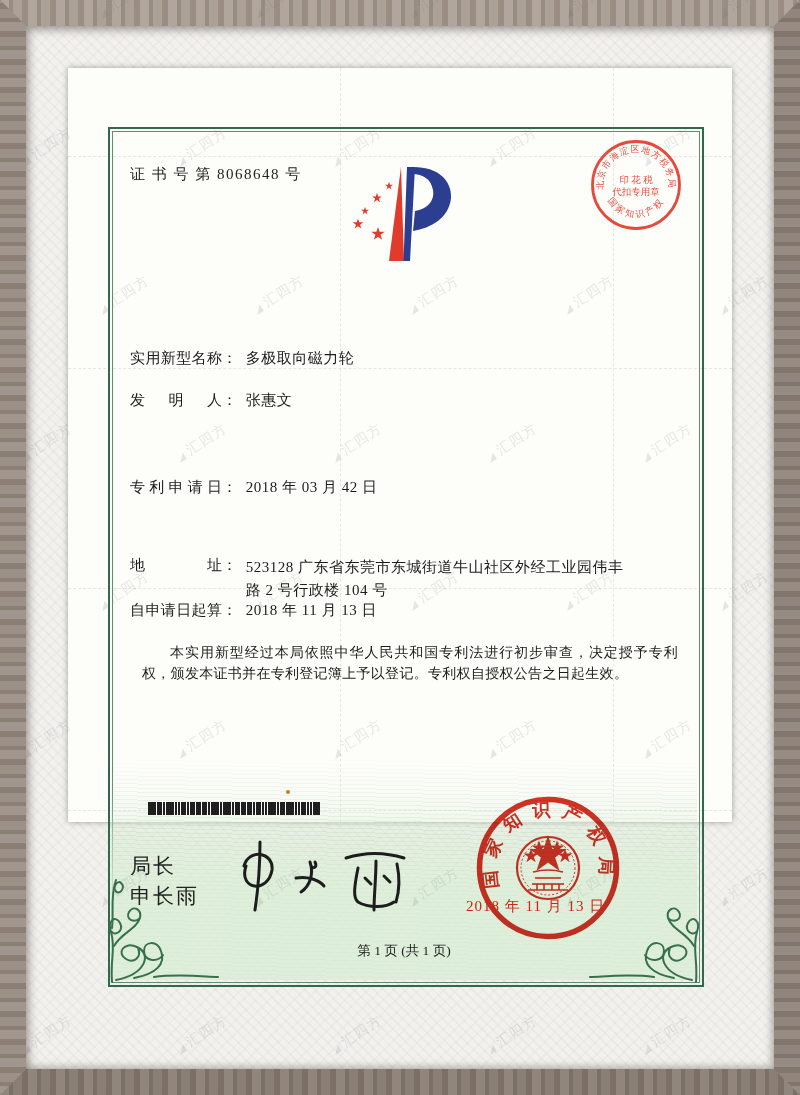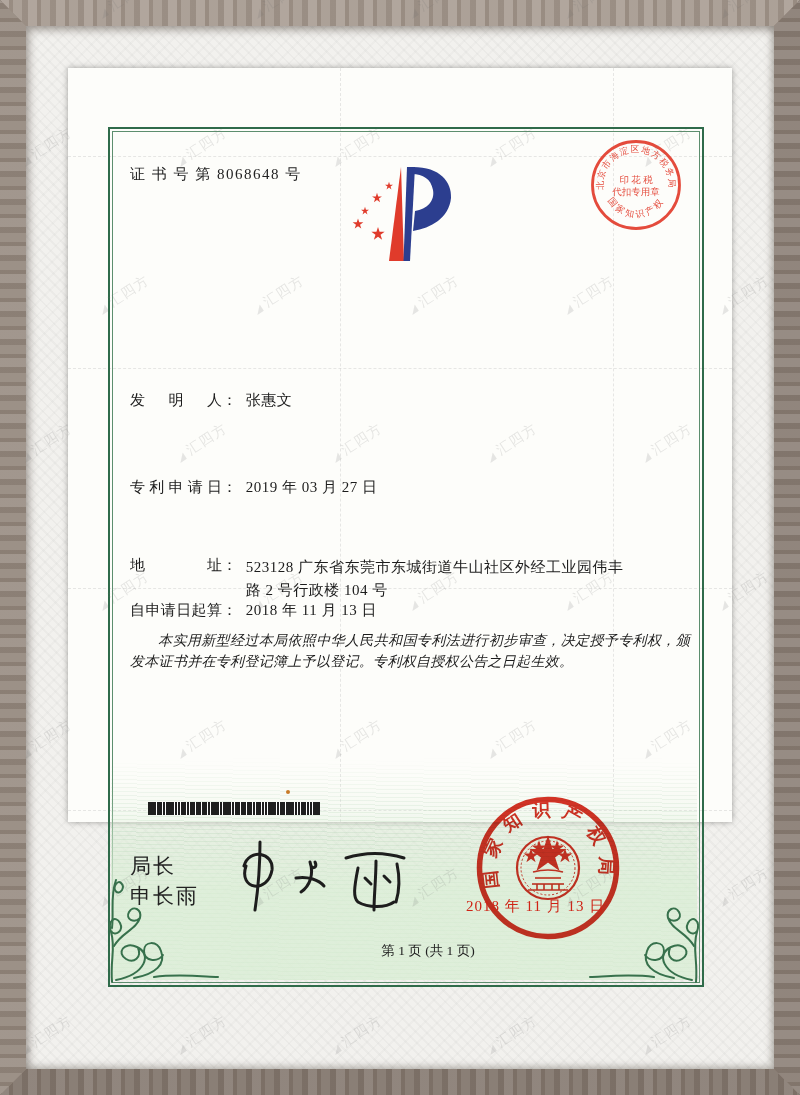--- a/index.html
+++ b/index.html
@@ -47,21 +47,21 @@
   
   .row{position:absolute;left:62px;font-size:15px;white-space:nowrap;}
   .flabel{display:inline-block;width:92px;text-align:justify;text-align-last:justify;vertical-align:top;}
   .colon{display:inline-block;vertical-align:top;}
   .fvalue{display:inline-block;margin-left:5px;vertical-align:top;letter-spacing:.5px;}
   .fvalue.wrap{white-space:normal;width:378px;line-height:23px;}
   .row-right{position:absolute;left:372px;top:0;}
   
   .paras{position:absolute;left:62px;top:563px;width:560px;font-size:14px;
     line-height:20.6px;text-align:justify;color:#1b1b1b;letter-spacing:.3px;}
-  .paras p{margin:0;text-indent:2em;font-style:italic;}
+  .paras p{margin:12px;text-indent:2em;}
   
   .barcode{position:absolute;left:80px;top:734px;width:172px;height:13px;background-color:#fff;
     background-image:
       repeating-linear-gradient(90deg,#1f1f1f 0 2px,transparent 2px 3px),
       repeating-linear-gradient(90deg,#1f1f1f 0 1px,transparent 1px 5px),
       repeating-linear-gradient(90deg,#1f1f1f 0 3px,transparent 3px 11px);}
   .dot{position:absolute;left:218px;top:722px;width:4px;height:4px;border-radius:50%;background:#c87a28;}
   
   .green-zone{position:absolute;left:43px;top:690px;width:586px;height:222px;
     background-image:
@@ -71,21 +71,21 @@
     mask-image:linear-gradient(to bottom,transparent,#000 35%);}
   .flourish{position:absolute;top:806px;width:118px;height:112px;}
   .flourish.left{left:36px;}
   .flourish.right{left:518px;transform:scaleX(-1);}
   
   .official{position:absolute;left:62px;font-size:21px;color:#222;letter-spacing:2px;}
   .signature{position:absolute;left:150px;top:768px;width:210px;height:78px;}
   
   .seal{position:absolute;left:406px;top:726px;width:148px;height:148px;mix-blend-mode:multiply;opacity:.95;}
   .seal-date{position:absolute;left:398px;top:829px;font-size:15px;color:#cf2416;letter-spacing:1px;white-space:nowrap;}
-  .footer{position:absolute;left:40px;top:874px;width:592px;text-align:center;font-size:13.5px;color:#222;padding-left:24px;}
+  .footer{position:absolute;left:40px;top:874px;width:592px;text-align:center;font-size:13.5px;color:#222;}
   
   .wm-layer{position:absolute;inset:0;pointer-events:none;overflow:hidden;}
   .wm{position:absolute;transform:rotate(-33deg);font-family:"Liberation Sans","DejaVu Sans",sans-serif;
     font-size:14px;color:#6f6f6f;opacity:.16;letter-spacing:1px;white-space:nowrap;}
   .wm::before{content:"◢ ";font-size:10px;}
   svg text{font-family:"Liberation Serif","DejaVu Serif",serif;}
 </style>
 </head>
 <body>
 
@@ -160,27 +160,31 @@
       <text font-size="8.8" fill="#e23c2c" letter-spacing="1.4">
         <textPath href="#tsTop" startOffset="1">北京市海淀区地方税务局</textPath>
       </text>
       <text font-size="9" fill="#e23c2c" letter-spacing="2.4">
         <textPath href="#tsBot" startOffset="2">国家知识产权局</textPath>
       </text>
       <text x="0" y="-2" text-anchor="middle" font-size="9.5" fill="#e23c2c">印 花 税</text>
       <text x="0" y="10" text-anchor="middle" font-size="9.5" fill="#e23c2c">代扣专用章</text>
     </svg>
 
+    <div class="row" style="top:281px">
+      <span class="flabel">实用新型名称</span><span class="colon">：</span>
+      <span class="fvalue">多极取向磁力轮</span>
+    </div>
     <div class="row" style="top:323px">
       <span class="flabel">发明人</span><span class="colon">：</span>
       <span class="fvalue">张惠文</span>
     </div>
     <div class="row" style="top:410px">
       <span class="flabel">专利申请日</span><span class="colon">：</span>
-      <span class="fvalue">2019 年 03 月 27 日</span>
+      <span class="fvalue">2018 年 03 月 42 日</span>
     </div>
     <div class="row" style="top:488px">
       <span class="flabel">地址</span><span class="colon">：</span>
       <span class="fvalue wrap">523128 广东省东莞市东城街道牛山社区外经工业园伟丰路 2 号行政楼 104 号</span>
     </div>
     <div class="row" style="top:533px;width:560px">
       <span class="flabel">自申请日起算</span><span class="colon">：</span>
       <span class="fvalue">2018 年 11 月 13 日</span>
     </div>
 

